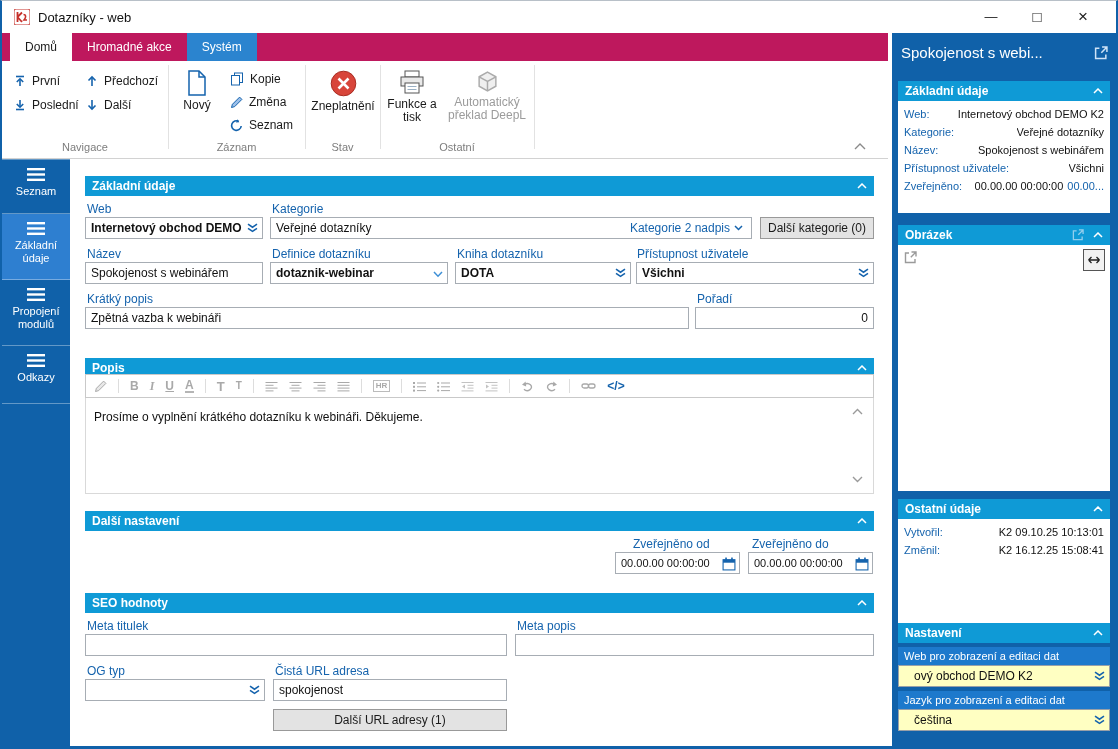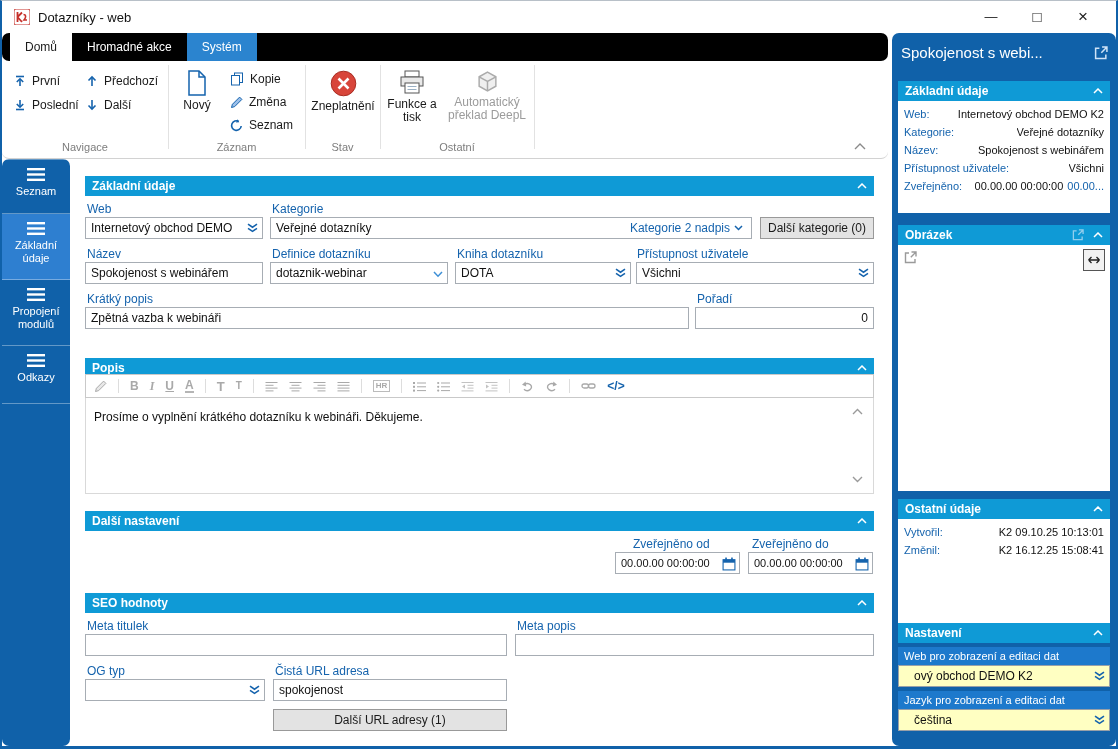--- a/index.html
+++ b/index.html
@@ -1,26 +1,26 @@
 <!DOCTYPE html>
 <html><head>
 <meta charset="utf-8">
 <style>
   * { margin:0; padding:0; box-sizing:border-box; }
   html,body { width:1118px; height:749px; font-family:"Liberation Sans","DejaVu Sans",sans-serif; background:#fff; }
   #window { position:relative; width:1118px; height:749px; background:#fff; overflow:hidden;
             border-left:2px solid #1061a9; border-right:2px solid #1061a9; border-bottom:3px solid #1061a9; border-top:1px solid #b8c0c8; }
-  .abs { position:absolute;border-radius:7px; }
+  .abs { position:absolute; }
 
   
   .title-text { font-size:13px; color:#111; }
   .winbtn { width:46px; height:30px; text-align:center; line-height:30px; font-size:13px; color:#222; }
 
   
-  .tabrow { background:#000000; display:flex; align-items:flex-end; padding-left:8px; }
+  .tabrow { background:#be185d; display:flex; align-items:flex-end; padding-left:8px; }
   .tab { height:28px; line-height:28px; padding:0 15px; color:#fff; font-size:12px; white-space:nowrap; }
   .tab.active { background:#fff; color:#1a1a1a; }
   .tab.hl { background:#2b84cf; }
 
   
   .ribbon { background:#fff; border-bottom:1px solid #d2d2d2; }
   .rsep { position:absolute; top:4px; height:84px; width:1px; background:#e2e2e2; }
   .rgroup-label { position:absolute; top:80px; font-size:11px; color:#7d7d7d; text-align:center; }
   .sbtn { position:absolute; display:flex; align-items:center; gap:6px; font-size:12px; color:#1a1a1a; height:20px; white-space:nowrap; }
   .bigbtn { position:absolute; display:flex; flex-direction:column; align-items:center; gap:3px; text-align:center; font-size:12px; color:#1a1a1a; padding-top:3px; }
@@ -37,21 +37,21 @@
 
   
   .sechd { position:absolute; height:20px; background:#0f9ad6; color:#fff; font-weight:bold; font-size:12px; line-height:20px; padding:0 7px; }
   .sechd .chev { position:absolute; right:7px; top:7px; line-height:0; }
   .sechd .hicon { position:absolute; right:26px; top:4px; line-height:0; opacity:.75; }
 
   
   .flabel { position:absolute; font-size:12px; color:#1563ad; line-height:13px; white-space:nowrap; }
   .input { position:absolute; height:22px; background:#fff; border:1px solid #a7adb4; font-size:12px; line-height:20px; padding:0 5px; color:#111; white-space:nowrap; overflow:hidden; }
   .input.num { text-align:right; }
-  .combo { padding-right:18px; }
+  .combo { padding-right:18px;font-weight:bold; }
   .cglyph { position:absolute; right:4px; top:5px; line-height:0; }
   .btn { position:absolute; height:22px; background:#e3e3e3; border:1px solid #999; font-size:12px; line-height:20px; text-align:center; color:#1a1a1a; white-space:nowrap; }
   .cat-link { position:absolute; right:8px; top:0; height:20px; display:flex; align-items:center; gap:4px; color:#1563ad; font-size:12px; }
 
   
   .toolbar { position:absolute; height:24px; border:1px solid #c9c9c9; background:#fff; display:flex; align-items:center; gap:11px; padding:0 8px; }
   .titem { color:#a9a9a9; font-size:12px; font-weight:bold; display:flex; align-items:center; line-height:1; }
   .titem.it { font-style:italic; font-family:"Liberation Serif",serif; }
   .titem.un { text-decoration:underline; }
   .titem.fc { border-bottom:2px solid #b5b5b5; }

